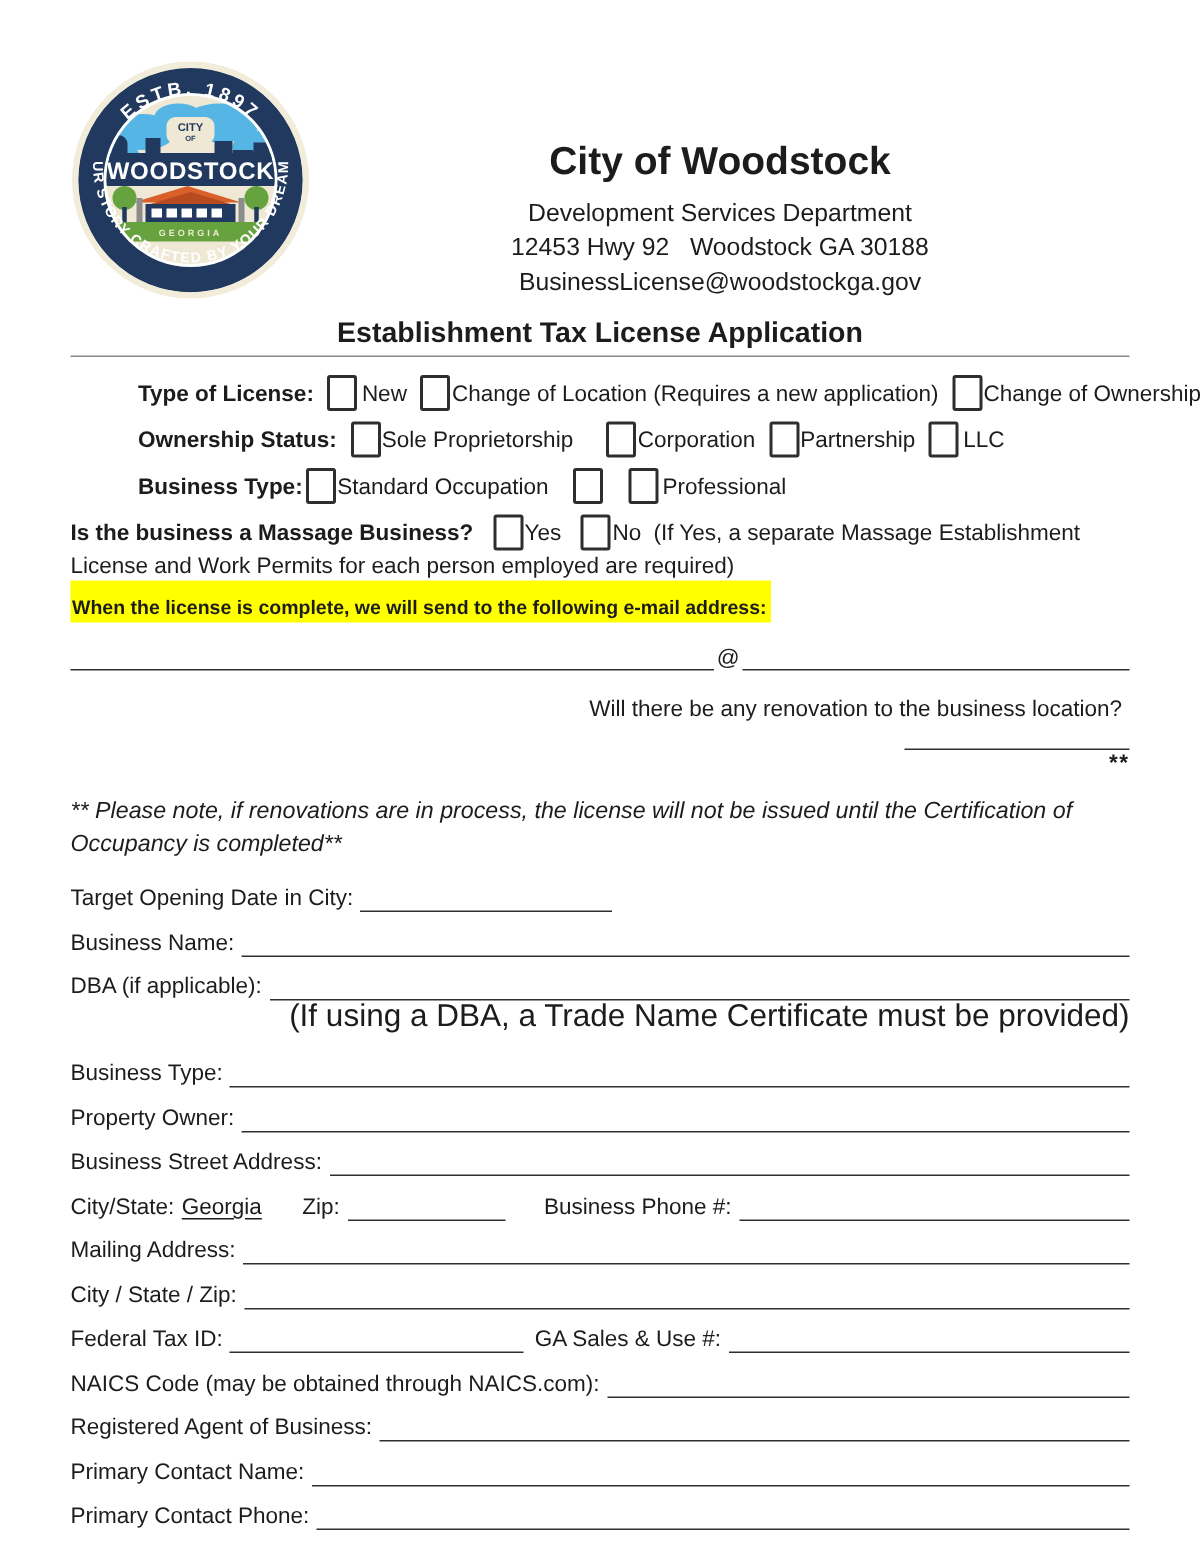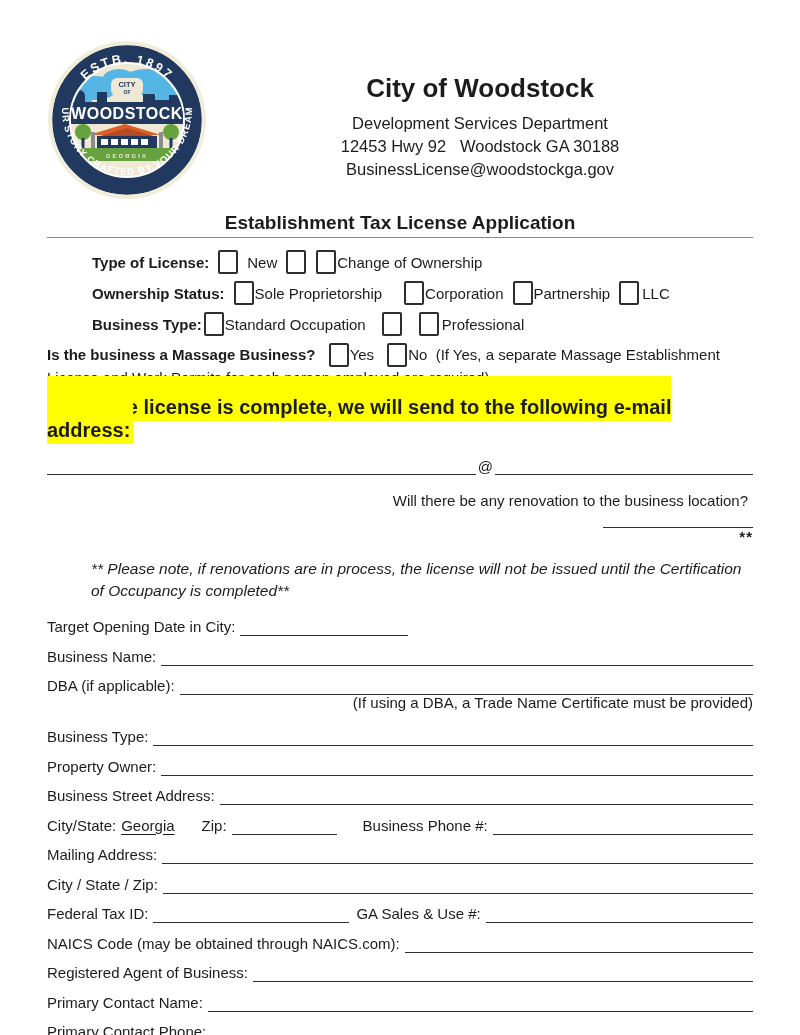--- a/index.html
+++ b/index.html
@@ -4,21 +4,21 @@
 <style>
   * { box-sizing: border-box; margin: 0; padding: 0; }
   html, body { background: #ffffff; }
   body {
     width: 800px; min-height: 1035px; margin: 0 auto;
     font-family: "Liberation Sans", "DejaVu Sans", sans-serif;
     color: #1c1c1c;
     padding: 40px 47px 20px 47px;
   }
   
-  .header { display: flex; align-items: center; margin-bottom: 12px; }
+  .header { display: flex; align-items: flex-end; margin-bottom: 12px; }
   .logo-wrap { width: 160px; height: 160px; flex: 0 0 160px; }
   .header-text { flex: 1; text-align: center; padding-top: 14px; }
   .org-title { font-size: 26px; font-weight: bold; margin-bottom: 8px; }
   .org-line { font-size: 16.5px; line-height: 23px; white-space: pre; }
   
   .form-title { text-align: center; font-size: 19px; font-weight: bold; margin: 6px 0 3px 0; }
   .title-rule { border: none; border-top: 1.5px solid #8a8a8a; margin-bottom: 12px; }
   
   .cb-row { display: flex; align-items: center; white-space: nowrap; margin-bottom: 7px; font-size: 15px; }
   .cb-row .lbl { font-weight: bold; margin-left: 45px; }
@@ -28,32 +28,32 @@
     margin: 0 3px 0 9px; vertical-align: middle; flex: 0 0 auto;
   }
   .cb.tight { margin-right: 1px; }
   .opt { font-size: 15px; }
   
   .massage { font-size: 15px; line-height: 22px; margin-bottom: 7px; }
   .massage .lbl { font-weight: bold; }
   .massage .cb { vertical-align: -7px; }
   
   .notice-row { margin-bottom: 15px; }
-  .hl { background: #ffff00; font-weight: bold; font-size: 20px; padding: 20px 3px 3px 1px; }
+  .hl { background: #ffff00; font-weight: bold; font-size: 13px; padding: 10px 3px 3px 1px; }
   
   .blank { border-bottom: 1.6px solid #2f2f2f; height: 18px; display: inline-block; }
   .frow { display: flex; align-items: flex-end; font-size: 15px; margin-bottom: 10.5px; }
   .frow .lbl { white-space: nowrap; padding-right: 5px; line-height: 19px; }
   .grow { flex: 1; }
   .email-row { margin-bottom: 16px; margin-top: 4px; }
   .email-row .at { padding: 0 2px; font-size: 15px; line-height: 17px; }
   .reno-row { margin-bottom: 13px; flex-direction: column; }
   .reno-row .stars { padding-left: 8px; font-weight: bold; letter-spacing: 1px; }
-  .note { font-style: italic; font-size: 15.5px; line-height: 22px; margin-bottom: 13px; font-family: "Liberation Sans", sans-serif; margin-left: 44px; }
-  .dba-note { text-align: right; font-size: 15px; margin: -4px 0 16px 0; }
+  .note { font-style: italic; font-size: 15.5px; line-height: 22px; margin-bottom: 13px; font-family: "Liberation Sans", sans-serif; }
+  .dba-note { text-align: right; font-size: 21px; margin: -4px 0 16px 0; }
   .underlined { text-decoration: underline; text-underline-offset: 3px; }
   .sp-md { display: inline-block; width: 22px; }
   .mt-lg { margin-top: 15px; }
 </style>
 </head>
 <body>
 
 <div class="header">
   <div class="logo-wrap">
     <svg viewBox="0 0 160 160" width="160" height="160">
@@ -128,20 +128,21 @@
 
 <div class="form-title">Establishment Tax License Application</div>
 <hr class="title-rule">
 
 <div class="cb-row">
   <span class="lbl">Type of License:</span>
   <span class="cb"></span>
     <span class="sp" style="width:6px;display:inline-block"></span>
   <span class="opt">New</span>
   <span class="cb tight"></span>
+  <span class="opt">Change of Location (Requires a new application)</span>
   <span class="cb tight"></span>
   <span class="opt">Change of Ownership</span>
 </div>
 
 <div class="cb-row">
   <span class="lbl">Ownership Status:</span>
   <span class="cb tight"></span>
   <span class="opt">Sole Proprietorship</span>
   <span class="cb tight" style="margin-left:22px"></span>
   <span class="opt">Corporation</span>

